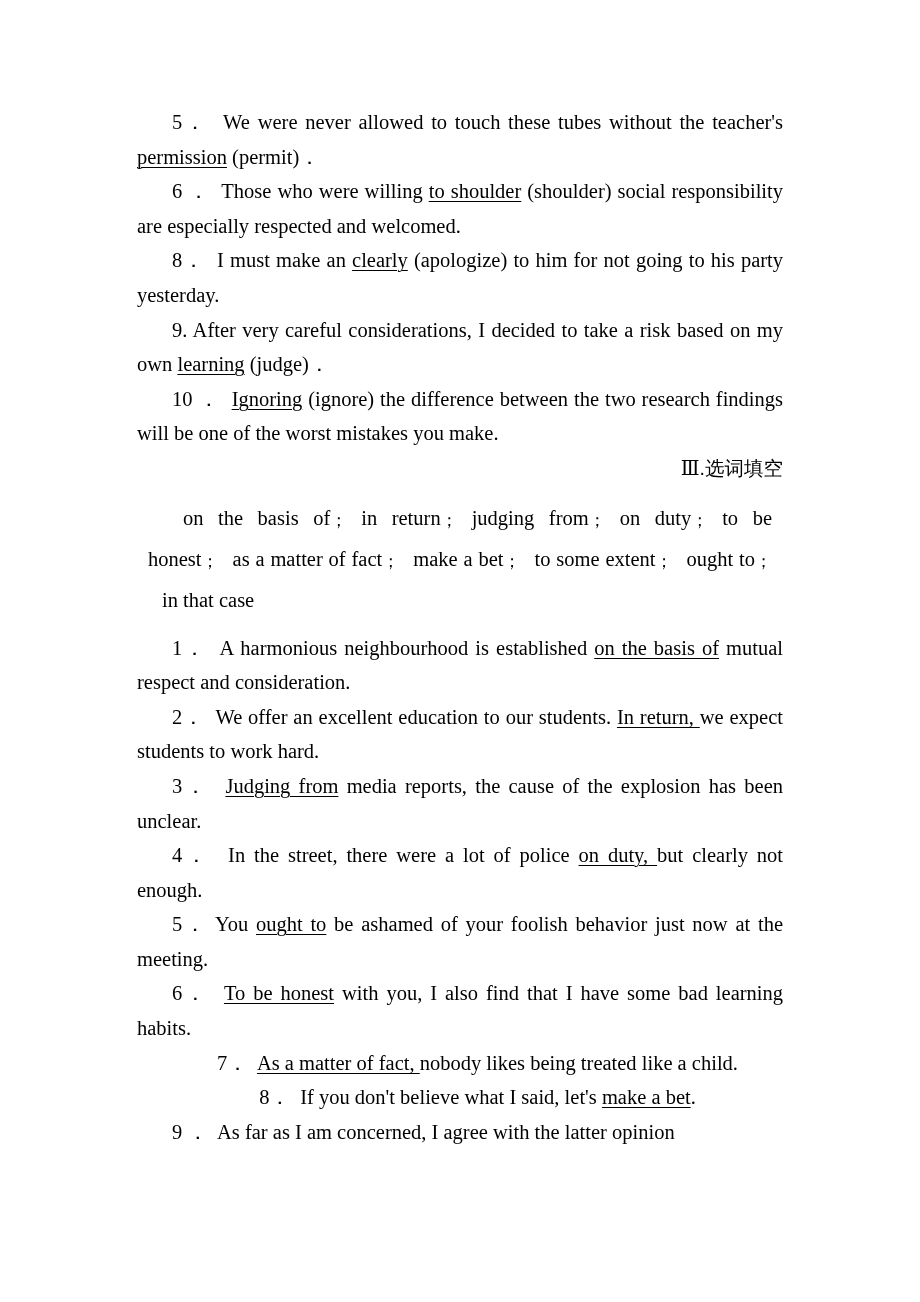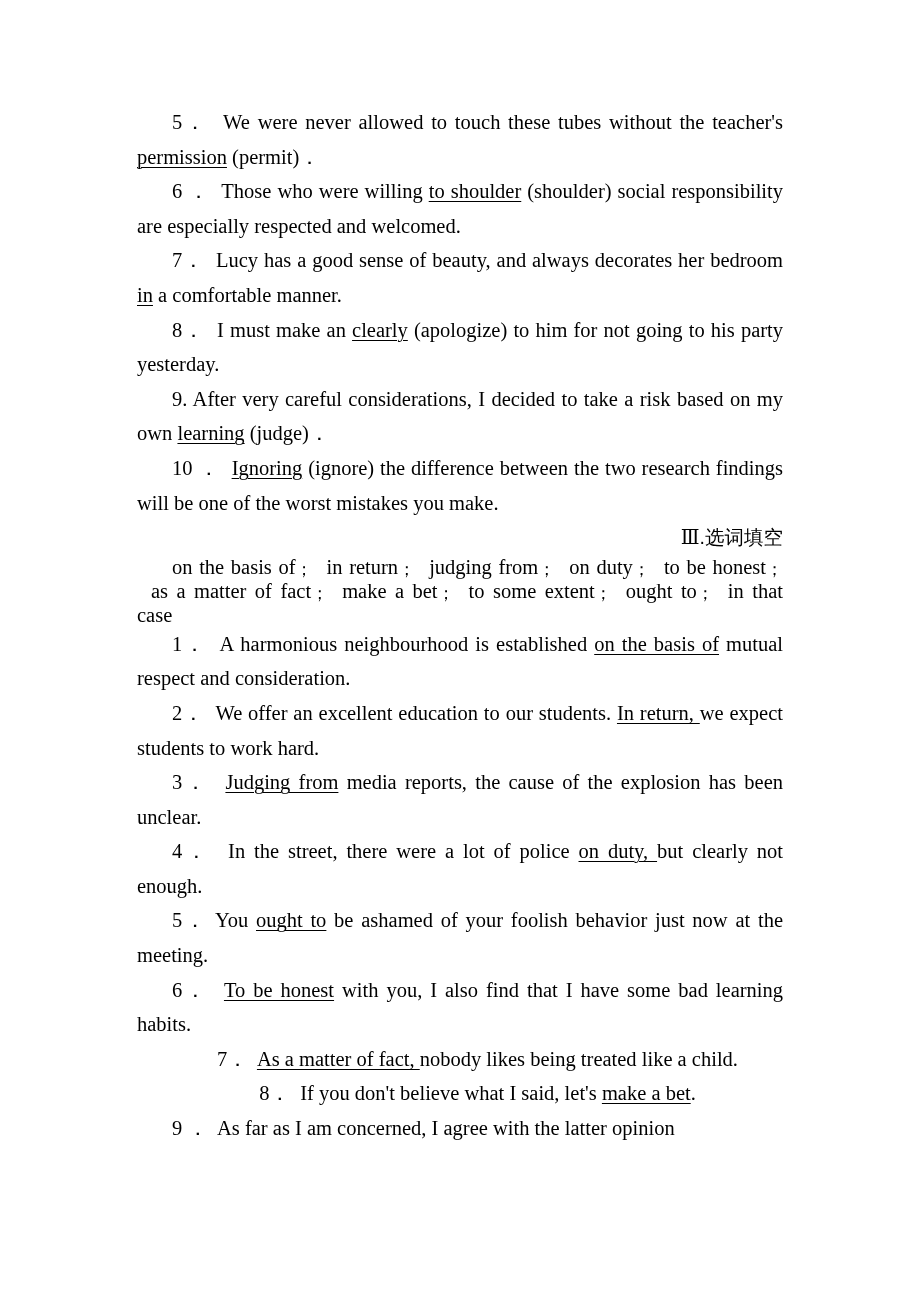--- a/index.html
+++ b/index.html
@@ -74,24 +74,24 @@
     text-align: right;
     font-family: "Liberation Sans", "DejaVu Sans", sans-serif;
     letter-spacing: 0px;
   }
   p.cjk-heading .roman {
     font-family: "Liberation Serif", "DejaVu Serif", serif;
   }
 
   
   p.wordbank {
-    margin: 0;
+    margin: 11px;
     padding: 0;
     font-size: 20.5px;
-    line-height: 23px;
+    line-height: 40px;
     text-align: justify;
     text-justify: inter-word;
     text-indent: 35px;
   }
   .gap {
     display: inline-block;
     width: 14px;
   }
   .semi {
     font-family: "DejaVu Sans", "Liberation Sans", sans-serif;
@@ -103,21 +103,20 @@
 </head>
 <body>
 
 <div id="page">
   <div id="textblock">
 
     <p class="para"><span>5<span class="fwdot">．</span></span><span>&nbsp; We were never allowed to touch these tubes without the teacher's <span class="ans">permission</span> (permit)<span class="fwdot">．</span></span></p>
 
     <p class="para"><span>6&nbsp;<span class="fwdot">．</span></span><span>&nbsp; Those who were willing <span class="ans">to&nbsp;shoulder</span> (shoulder) social responsibility are especially respected and welcomed.</span></p>
 
-    <p class="para"><span>7<span class="fwdot">．</span></span><span>&nbsp; Lucy has a good sense of beauty, and always decorates her bedroom <span class="ans">in</span> a comfortable manner.</span></p>
 
     <p class="para"><span>8<span class="fwdot">．</span></span><span>&nbsp; I must make an <span class="ans">clearly</span> (apologize) to him for not going to his party yesterday.</span></p>
 
     <p class="para"><span>9.</span><span> After very careful considerations, I decided to take a risk based on my own <span class="ans">learning</span> (judge)<span class="fwdot">．</span></span></p>
 
     <p class="para"><span>10&nbsp;<span class="fwdot">．</span></span><span>&nbsp; <span class="ans">Ignoring</span> (ignore) the difference between the two research findings will be one of the worst mistakes you make.</span></p>
 
     <p class="cjk-heading"><span class="roman">Ⅲ</span><span>.</span><span>选词填空</span></p>
 
     <p class="wordbank"><span>on the basis of</span><span class="semi">；</span><span class="gap"></span><span>in return</span><span class="semi">；</span><span class="gap"></span><span>judging from</span><span class="semi">；</span><span class="gap"></span><span>on duty</span><span class="semi">；</span><span class="gap"></span><span>to be honest</span><span class="semi">；</span><span class="gap"></span><span>as a matter of fact</span><span class="semi">；</span><span class="gap"></span><span>make a bet</span><span class="semi">；</span><span class="gap"></span><span>to some extent</span><span class="semi">；</span><span class="gap"></span><span>ought to</span><span class="semi">；</span><span class="gap"></span><span>in that case</span></p>

